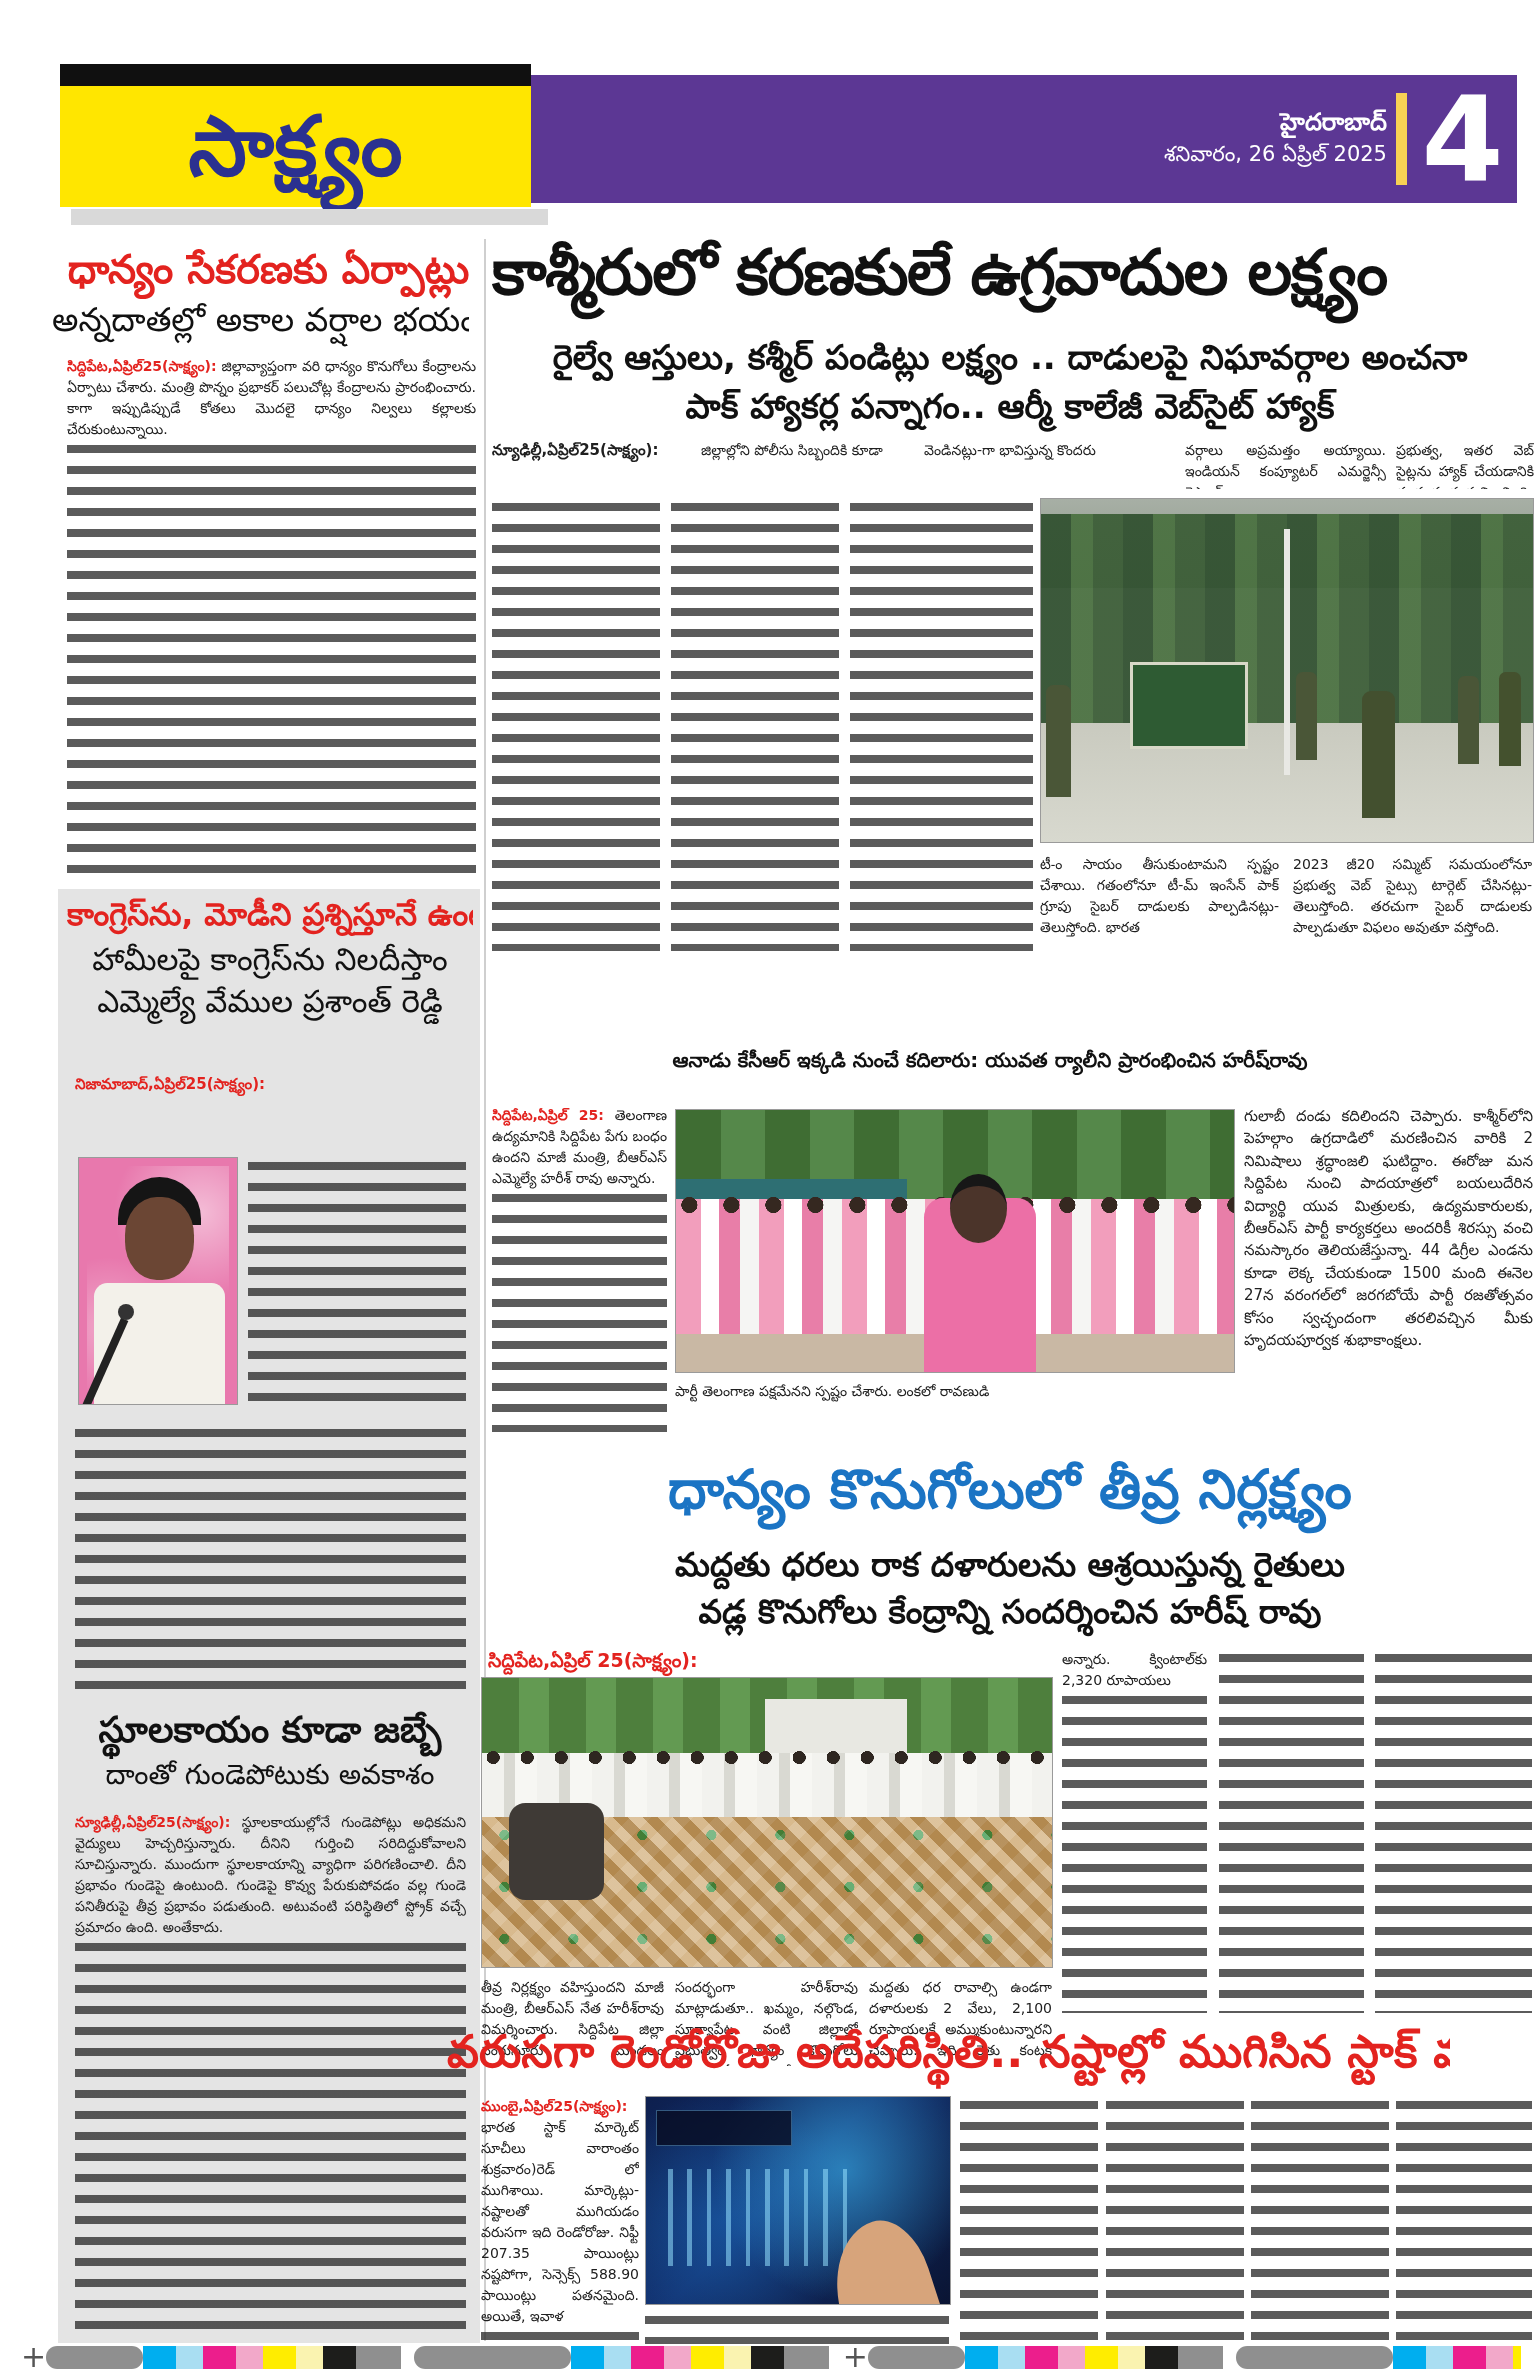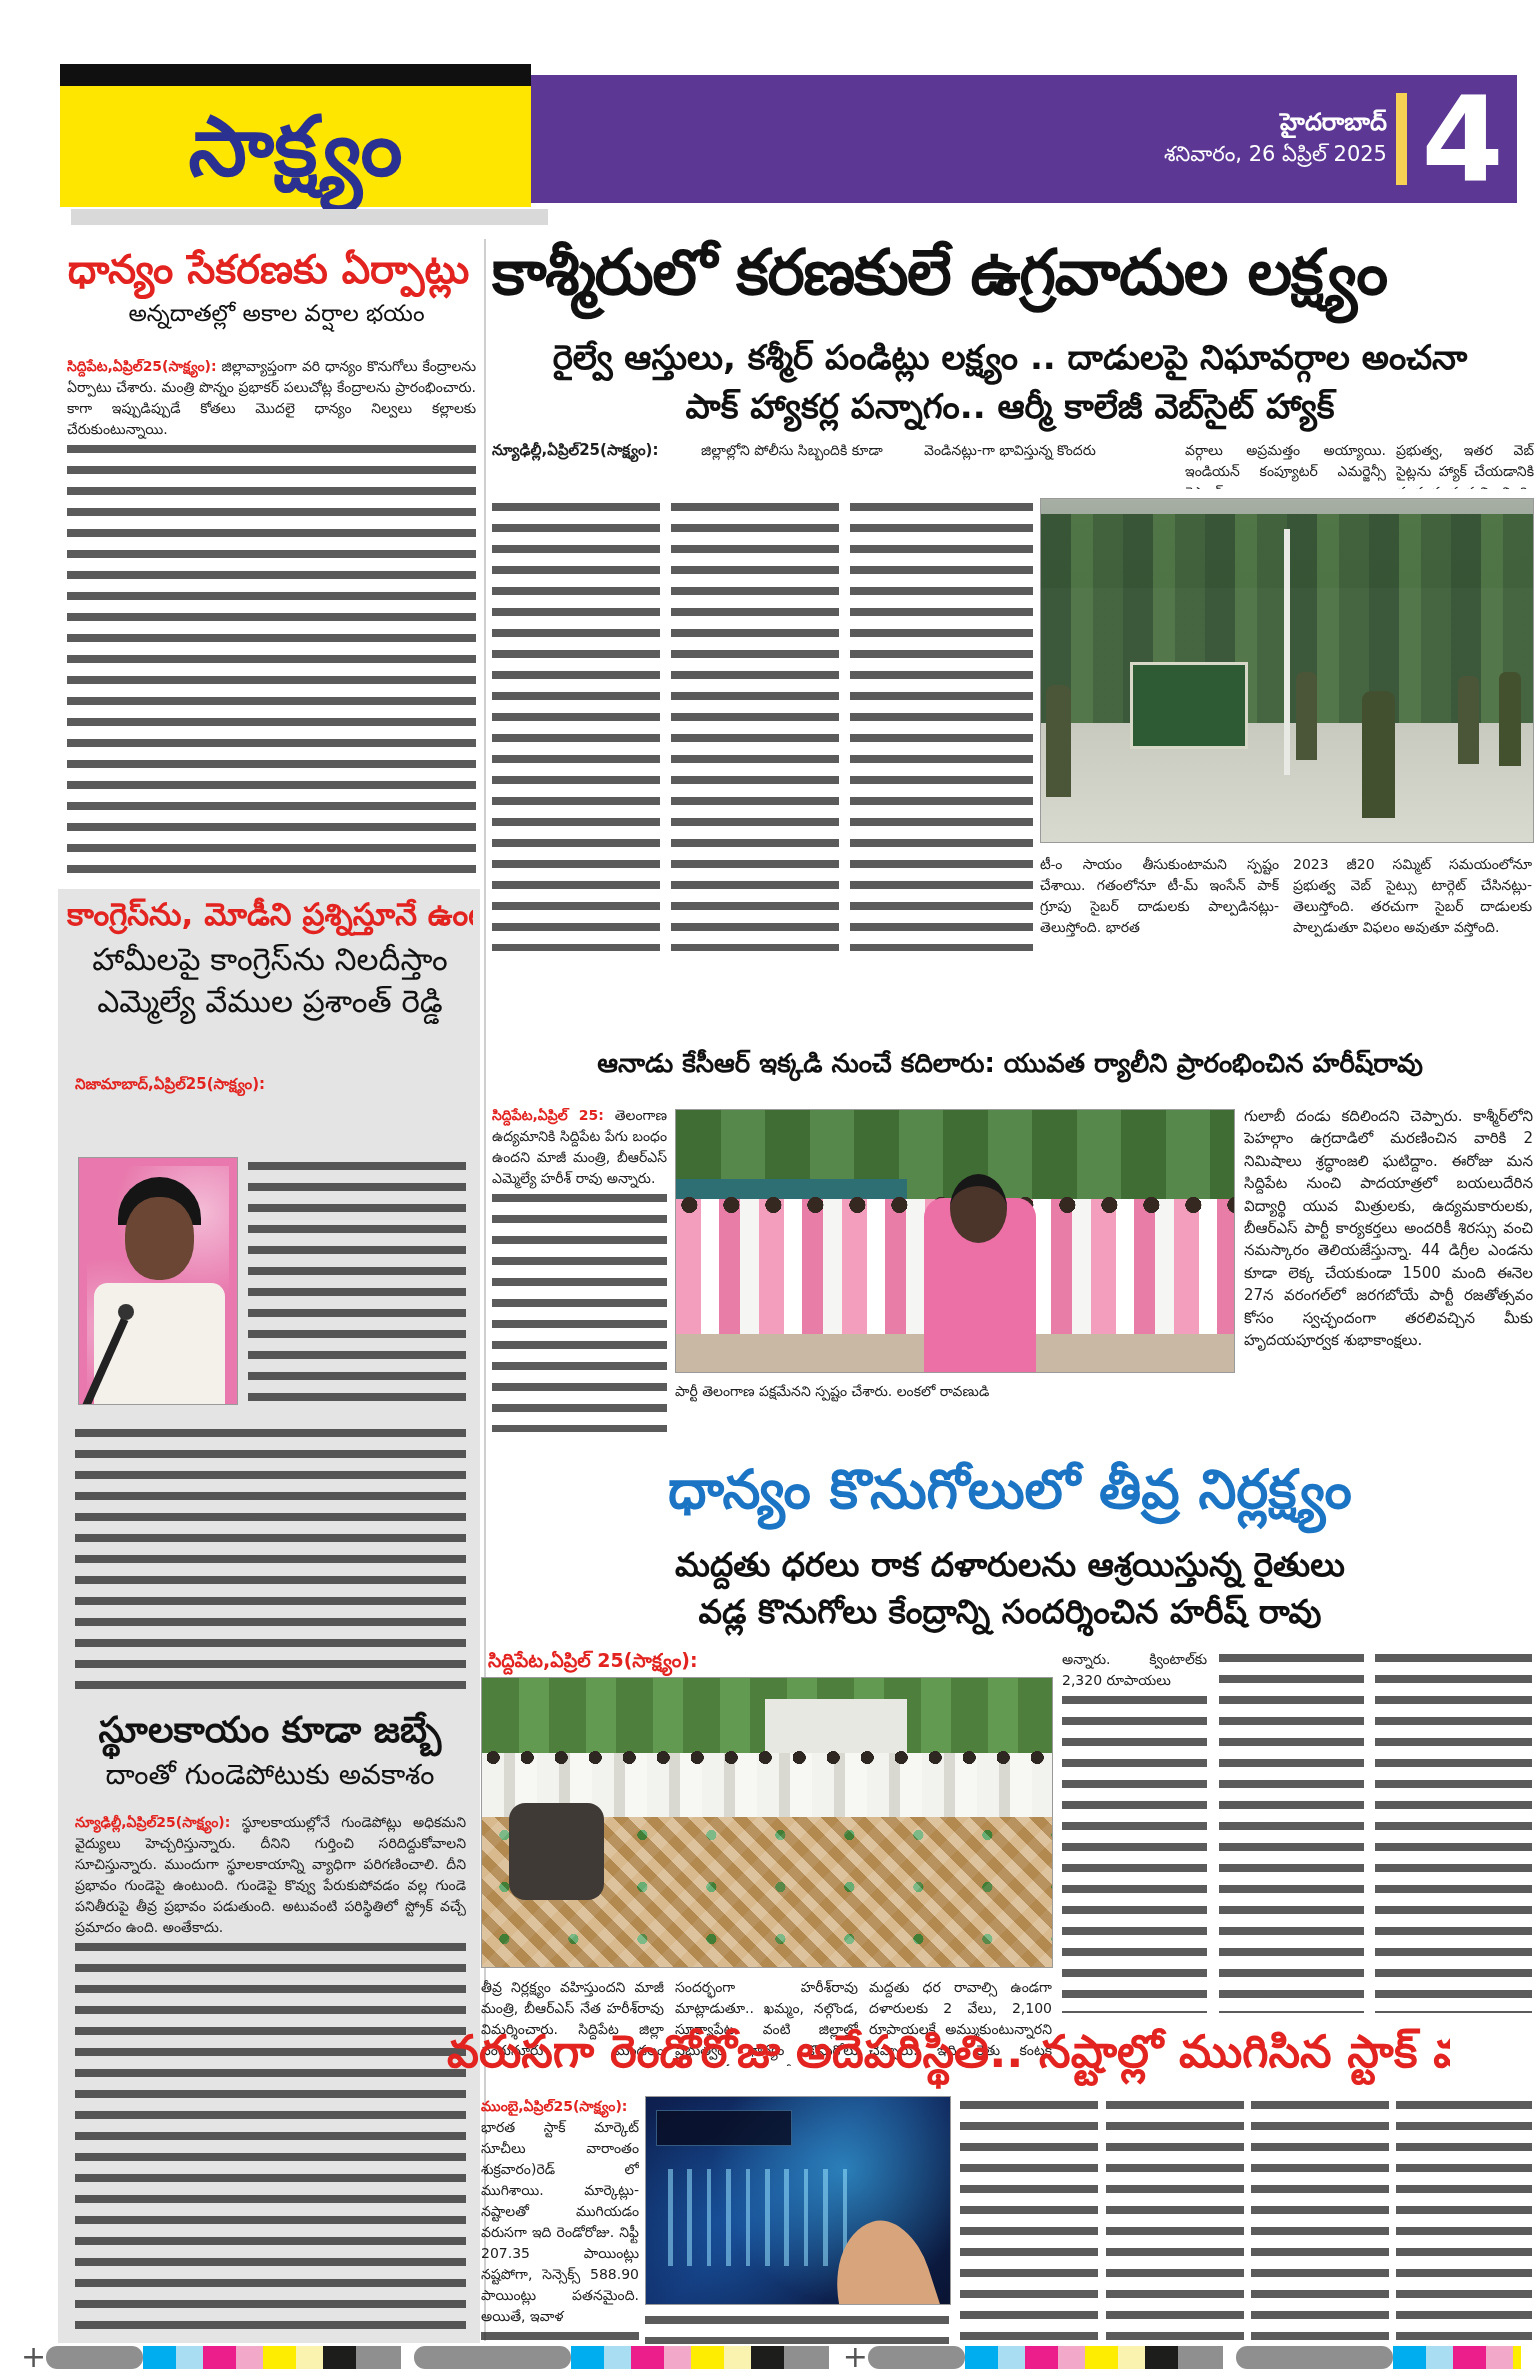--- a/index.html
+++ b/index.html
@@ -57,21 +57,21 @@
       <div class="city-line1">హైదరాబాద్</div>
       <div class="city-line2">శనివారం, 26 ఏప్రిల్ 2025</div>
     </div>
     <div class="abs yellow-bar" style="right:110px;top:18px;width:11.2px;height:92px;"></div>
     <div class="abs page-num" style="right:13.4px;top:6px;">4</div>
   </div>
 
   <div class="abs rule-v" style="left:484px;top:239px;width:1.5px;height:2102px;"></div>
 
   <div class="abs hl red center" style="left:60px;top:246px;width:417px;font-size:40px;">ధాన్యం సేకరణకు ఏర్పాట్లు</div>
-  <div class="abs hl black center" style="left:68px;top:300px;width:417px;font-size:23px;font-weight:500;">అన్నదాతల్లో అకాల వర్షాల భయం</div>
+  <div class="abs hl black center" style="left:52px;top:300px;width:417px;font-size:33px;font-weight:500;">అన్నదాతల్లో అకాల వర్షాల భయం</div>
   <div class="col" style="left:67px;top:356px;width:409px;height:526px;">
     <div><span class="dateline">సిద్దిపేట,ఏప్రిల్25(సాక్ష్యం):</span>
       <span>జిల్లావ్యాప్తంగా వరి ధాన్యం కొనుగోలు కేంద్రాలను ఏర్పాటు చేశారు. మంత్రి పొన్నం ప్రభాకర్ పలుచోట్ల కేంద్రాలను ప్రారంభించారు. కాగా ఇప్పుడిప్పుడే కోతలు మొదలై ధాన్యం నిల్వలు కల్లాలకు చేరుకుంటున్నాయి.</span></div>
     <div class="fill"></div>
   </div>
 
   <div class="abs gray-panel" style="left:58px;top:889px;width:422px;height:1454px;"></div>
 
   <div class="abs hl red center" style="left:67px;top:896px;width:406px;font-size:31px;">కాంగ్రెస్‌ను, మోడీని ప్రశ్నిస్తూనే ఉంటాం</div>
   <div class="abs hl black center" style="left:67px;top:941px;width:406px;font-size:31px;font-weight:500;">హామీలపై కాంగ్రెస్‌ను నిలదీస్తాం</div>
@@ -130,21 +130,21 @@
     <div class="pi" style="left:243px;top:30px;width:6px;height:246px;background:#e8e8e4;"></div>
     <div class="pi" style="left:4.5px;top:186px;width:25px;height:112px;background:#4a5637;border-radius:7.5px 7.5px 0 0;"></div>
     <div class="pi" style="left:255px;top:173px;width:21px;height:88px;background:#4a5637;border-radius:6.7px 6.7px 0 0;"></div>
     <div class="pi" style="left:321px;top:192px;width:33px;height:127px;background:#43502f;border-radius:9px 9px 0 0;"></div>
     <div class="pi" style="left:417px;top:177px;width:21px;height:88px;background:#4a5637;border-radius:6.7px 6.7px 0 0;"></div>
     <div class="pi" style="left:458px;top:173px;width:22.4px;height:94px;background:#44512e;border-radius:6.7px 6.7px 0 0;"></div>
   </div>
   <div class="snippet" style="left:1040px;top:854px;width:239px;height:112px;">టీ-ం సాయం తీసుకుంటామని స్పష్టం చేశాయి. గతంలోనూ టీ-మ్ ఇంసేన్ పాక్ గ్రూపు సైబర్ దాడులకు పాల్పడినట్లు- తెలుస్తోంది. భారత</div>
   <div class="snippet" style="left:1293px;top:854px;width:239px;height:112px;">2023 జీ20 సమ్మిట్ సమయంలోనూ ప్రభుత్వ వెబ్ సైట్సు టార్గెట్ చేసినట్లు- తెలుస్తోంది. తరచుగా సైబర్ దాడులకు పాల్పడుతూ విఫలం అవుతూ వస్తోంది.</div>
 
-  <div class="abs hl black center" style="left:488px;top:1048px;width:1044px;font-size:26px;font-weight:600;">ఆనాడు కేసీఆర్ ఇక్కడి నుంచే కదిలారు: యువత ర్యాలీని ప్రారంభించిన హరీష్‌రావు</div>
+  <div class="abs hl black center" style="left:468px;top:1048px;width:1044px;font-size:20px;font-weight:600;">ఆనాడు కేసీఆర్ ఇక్కడి నుంచే కదిలారు: యువత ర్యాలీని ప్రారంభించిన హరీష్‌రావు</div>
 
   <div class="col" style="left:492px;top:1105px;width:175px;height:327px;">
     <div><span class="dateline">సిద్దిపేట,ఏప్రిల్ 25:</span>
       <span>తెలంగాణ ఉద్యమానికి సిద్దిపేట పేగు బంధం ఉందని మాజీ మంత్రి, బీఆర్ఎస్ ఎమ్మెల్యే హరీశ్ రావు అన్నారు.</span></div>
     <div class="fill"></div>
   </div>
 
   <div class="photo" style="left:675px;top:1109px;width:558px;height:262px;">
     <div class="pi" style="left:0;top:0;width:100%;height:97px;background:repeating-linear-gradient(90deg,#3f6d33 0 45px,#55884a 45px 89px);"></div>
     <div class="pi" style="left:0;top:69px;width:231px;height:39px;background:#2e6f73;"></div>

